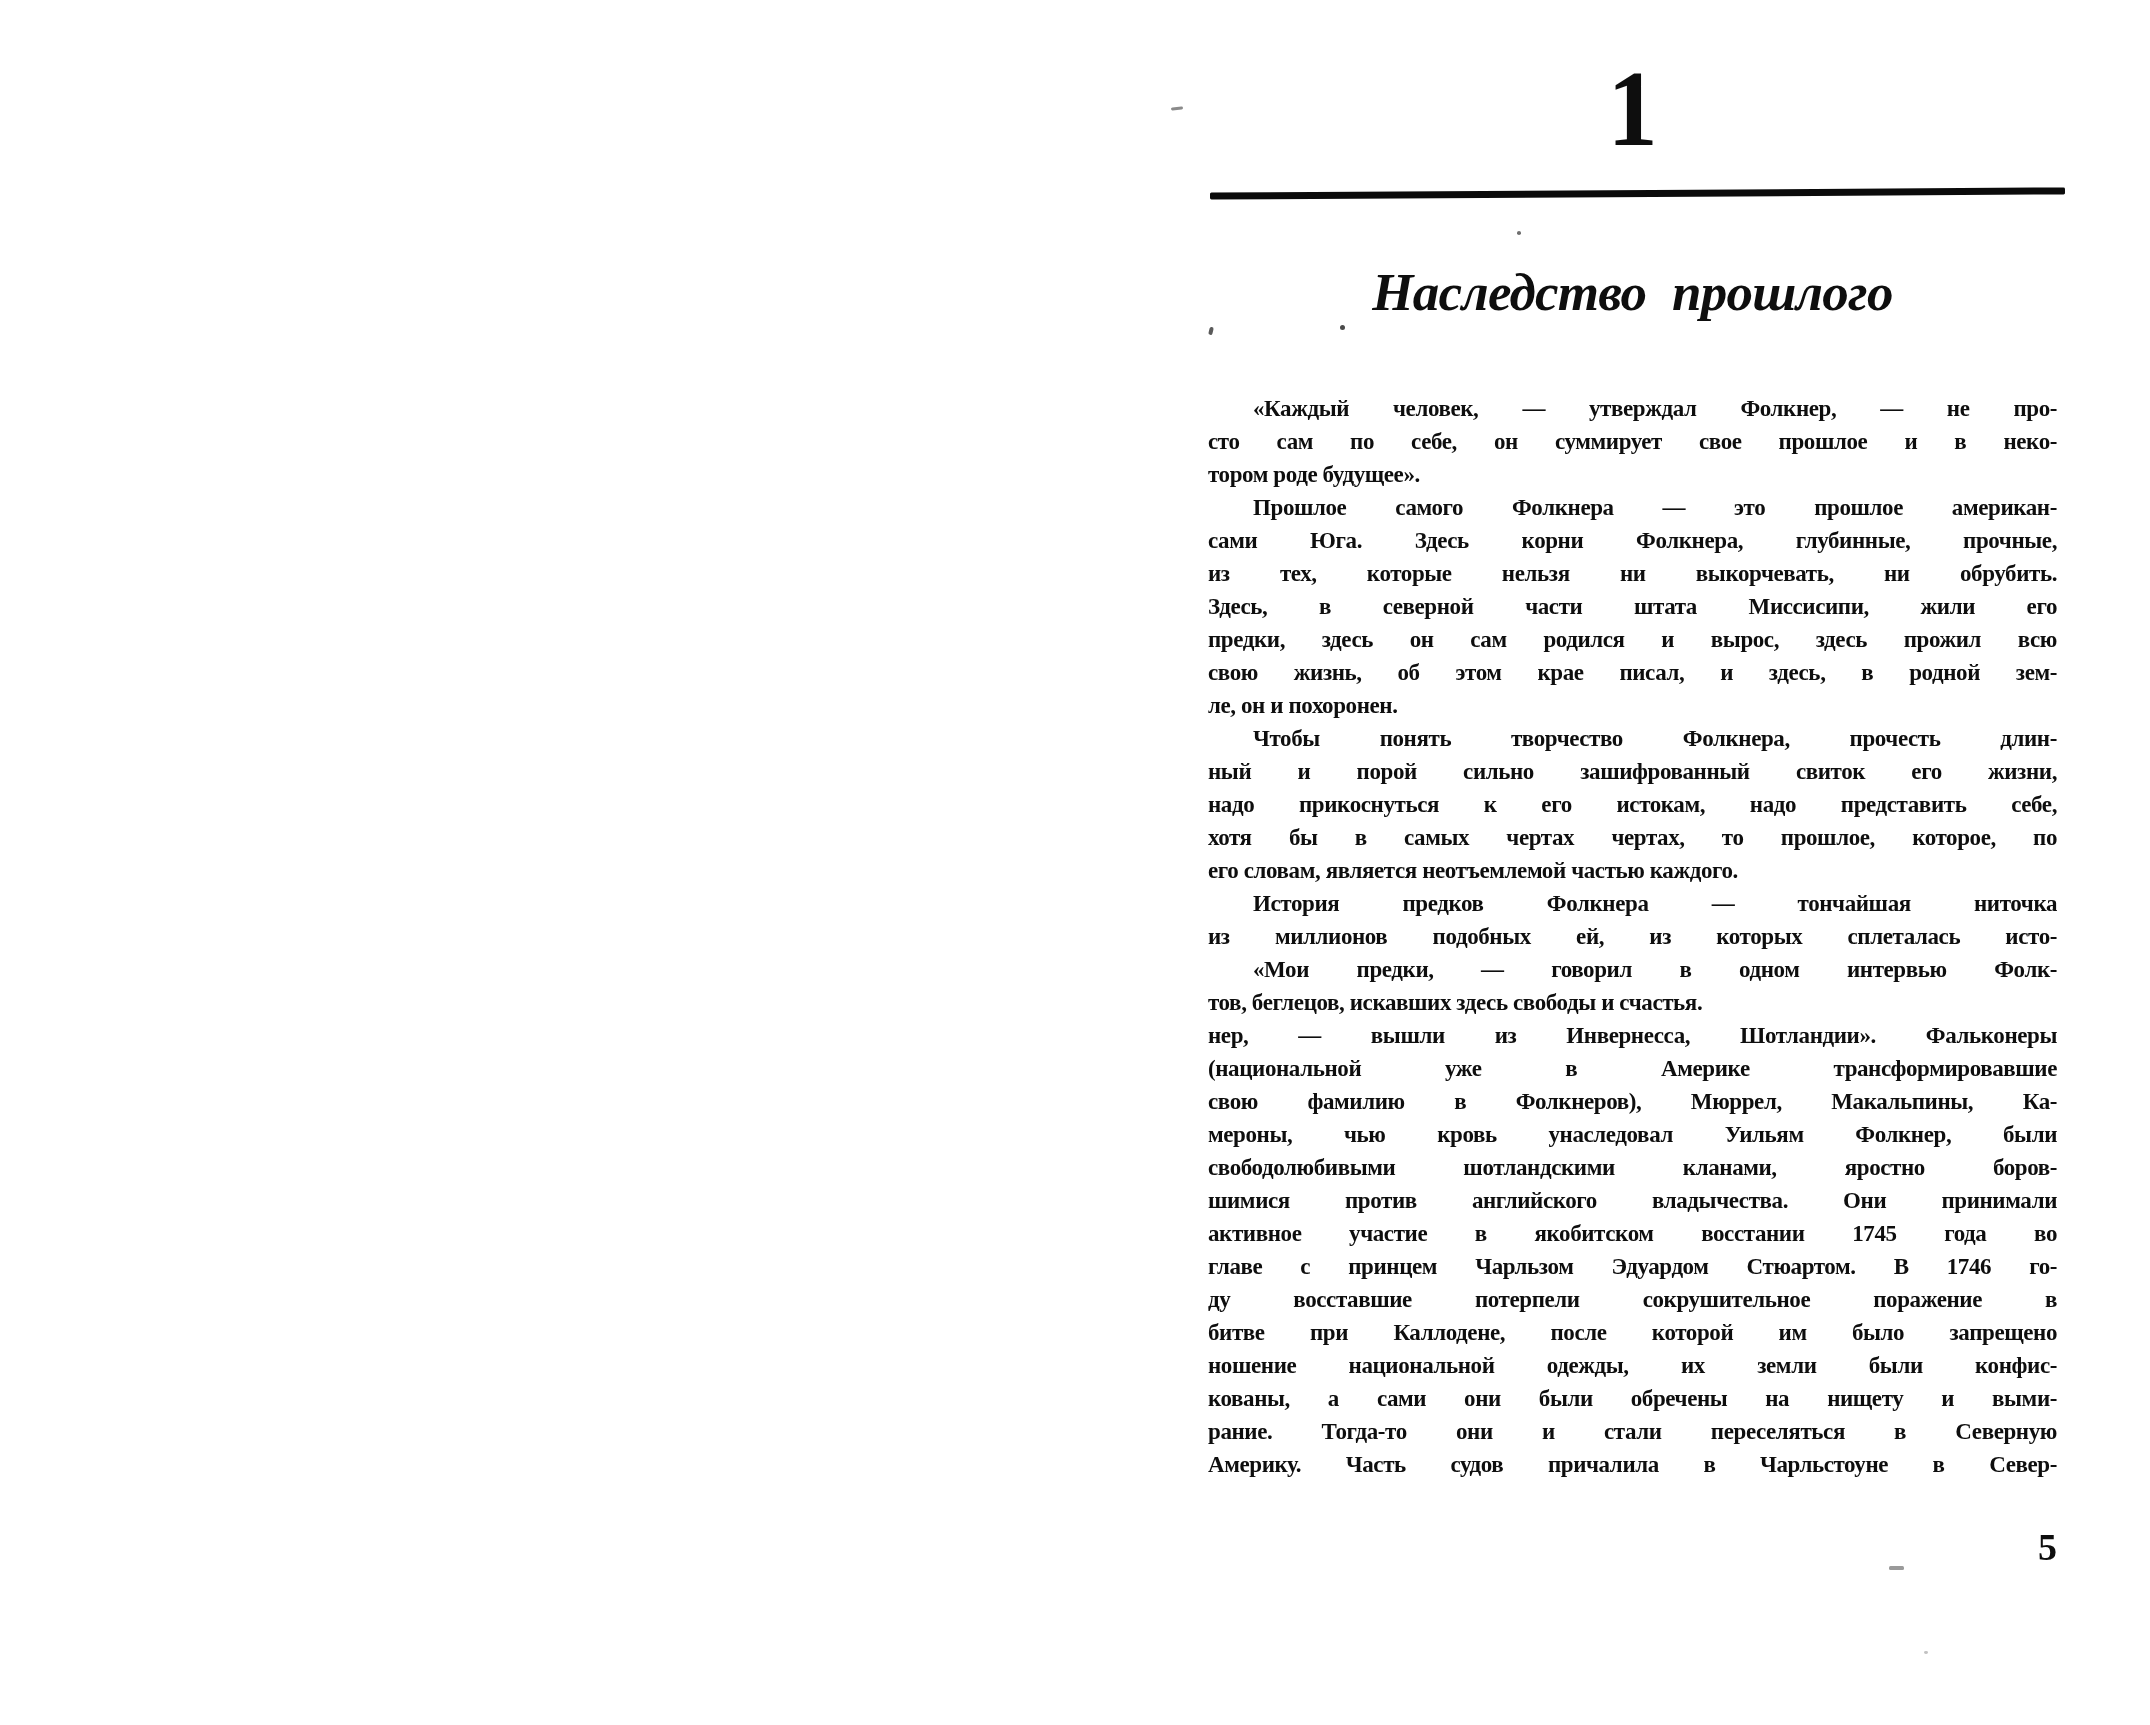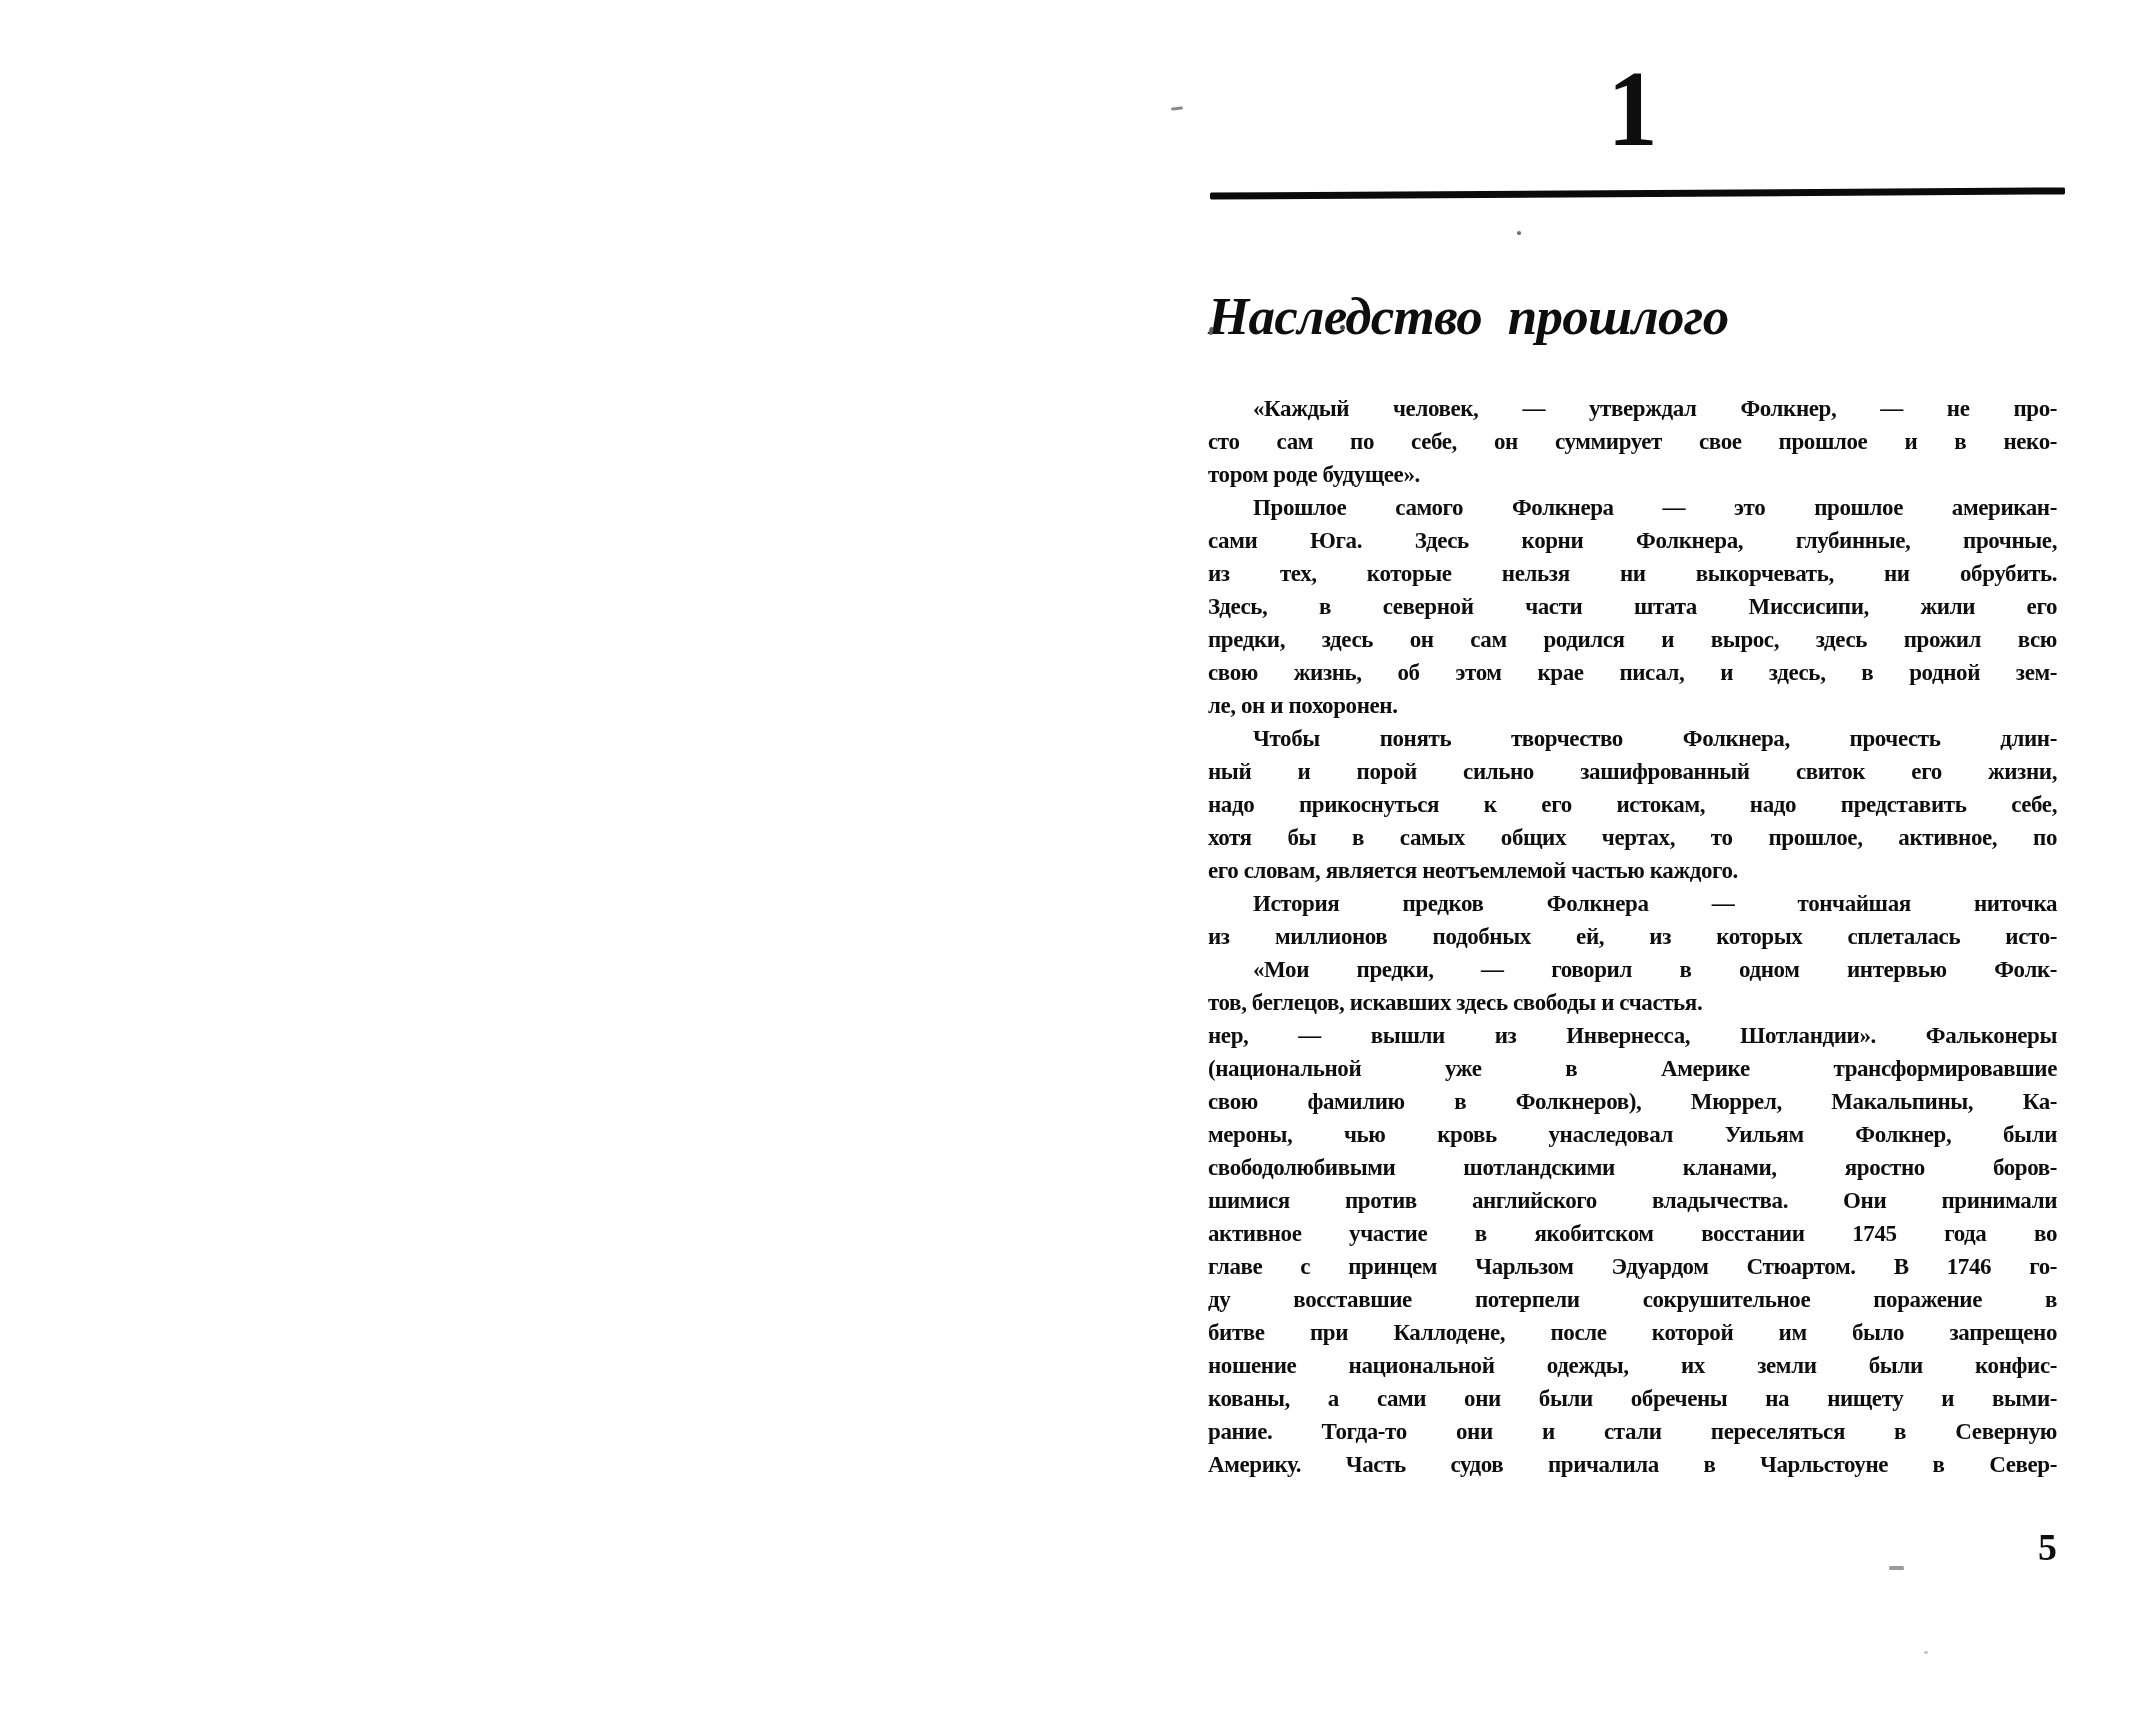--- a/index.html
+++ b/index.html
@@ -35,23 +35,23 @@
     top: 190px;
     width: 855px;
     height: 6.6px;
     background: #0b0b0b;
     border-radius: 1.5px;
     transform: rotate(-0.35deg);
   }
   .title {
     position: absolute;
     left: 1208px;
-    top: 290px;
+    top: 266px;
     width: 849px;
-    text-align: left;
+    text-align: center;
     font-style: italic;
     font-weight: 700;
     font-size: 53px;
     line-height: 1;
     letter-spacing: -0.7px;
     word-spacing: 13px;
   }
   .body-text {
     position: absolute;
     left: 1208px;
@@ -108,21 +108,21 @@
       <div class="line indent">Прошлое самого Фолкнера — это прошлое американ-</div>
       <div class="line">сами Юга. Здесь корни Фолкнера, глубинные, прочные,</div>
       <div class="line">из тех, которые нельзя ни выкорчевать, ни обрубить.</div>
       <div class="line">Здесь, в северной части штата Миссисипи, жили его</div>
       <div class="line">предки, здесь он сам родился и вырос, здесь прожил всю</div>
       <div class="line">свою жизнь, об этом крае писал, и здесь, в родной зем-</div>
       <div class="line para-end">ле, он и похоронен.</div>
       <div class="line indent">Чтобы понять творчество Фолкнера, прочесть длин-</div>
       <div class="line">ный и порой сильно зашифрованный свиток его жизни,</div>
       <div class="line">надо прикоснуться к его истокам, надо представить себе,</div>
-      <div class="line">хотя бы в самых общих чертах, то прошлое, активное, по</div>
+      <div class="line">хотя бы в самых чертах чертах, то прошлое, которое, по</div>
       <div class="line para-end">его словам, является неотъемлемой частью каждого.</div>
       <div class="line indent">История предков Фолкнера — тончайшая ниточка</div>
       <div class="line">из миллионов подобных ей, из которых сплеталась исто-</div>
       <div class="line indent">«Мои предки, — говорил в одном интервью Фолк-</div>
       <div class="line para-end">тов, беглецов, искавших здесь свободы и счастья.</div>
       <div class="line">нер, — вышли из Инвернесса, Шотландии». Фальконеры</div>
       <div class="line">(национальной уже в Америке трансформировавшие</div>
       <div class="line">свою фамилию в Фолкнеров), Мюррел, Макальпины, Ка-</div>
       <div class="line">мероны, чью кровь унаследовал Уильям Фолкнер, были</div>
       <div class="line">свободолюбивыми шотландскими кланами, яростно боров-</div>

